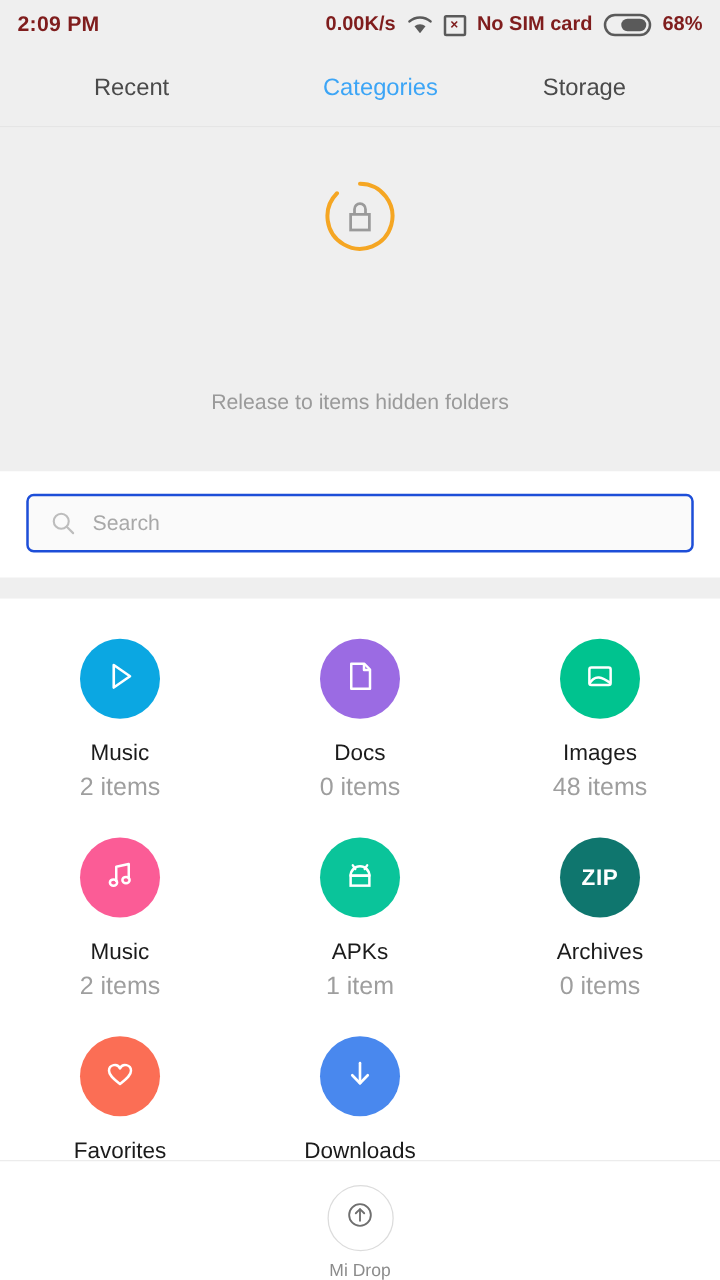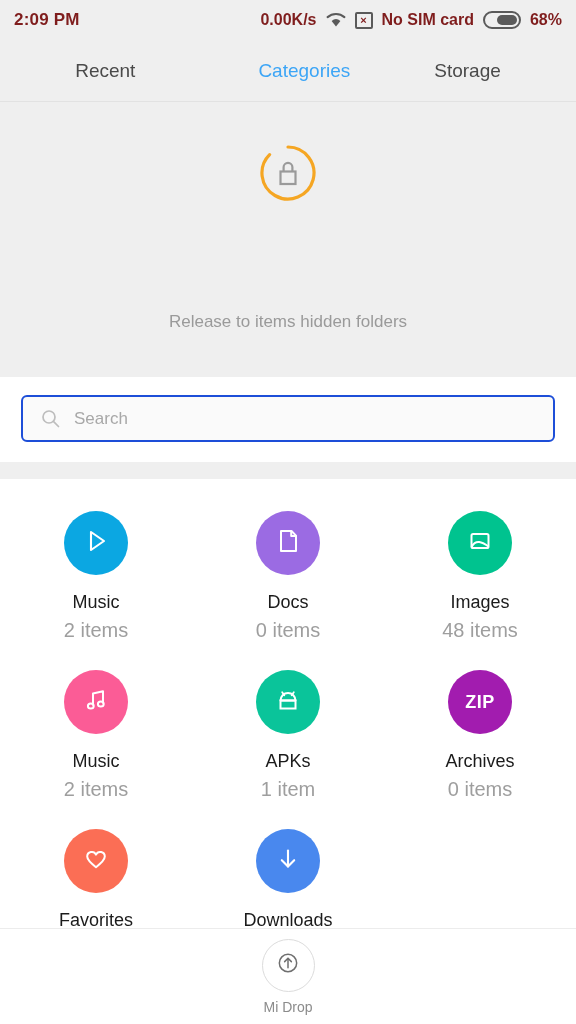--- a/index.html
+++ b/index.html
@@ -89,21 +89,21 @@
     position:relative;
   }
   .cell-title { margin-top:17px; font-size:18px; color:#1b1b1b; }
   .cell-sub { margin-top:6px; font-size:20px; color:#9e9e9e; }
   .zip-text { color:#fff; font-size:18px; font-weight:bold; letter-spacing:.5px; }
 
   
   .bottombar {
     position:absolute; left:0; bottom:0; width:576px; height:96px;
     background:#ffffff; border-top:1px solid #ececec;
-    display:flex; align-items:center; justify-content:center; gap:56px;
+    display:flex; align-items:flex-end; justify-content:center; gap:56px;
   }
   .bb-item { display:flex; flex-direction:column; align-items:center; }
   .bb-circle {
     width:53px; height:53px; border-radius:50%; border:1px solid #dcdcdc;
     display:flex; align-items:center; justify-content:center;
   }
   .bb-label { margin-top:7px; font-size:14px; color:#8b8b8b; }
 </style>
 </head>
 <body>
@@ -221,21 +221,21 @@
           <line x1="9.2" y1="7.2" x2="11.3" y2="10.2" stroke="#fff" stroke-width="1.8" stroke-linecap="round"></line>
           <line x1="20.8" y1="7.2" x2="18.7" y2="10.2" stroke="#fff" stroke-width="1.8" stroke-linecap="round"></line>
         </svg>
       </span>
     </div>
     <div class="cell-title">APKs</div>
     <div class="cell-sub">1 item</div>
   </div>
 
   <div class="cell">
-    <div class="circle" style="background:#a21caf">
+    <div class="circle" style="background:#0f766e">
       <span class="zip-text">ZIP</span>
     </div>
     <div class="cell-title">Archives</div>
     <div class="cell-sub">0 items</div>
   </div>
 
   <div class="cell">
     <div class="circle" style="background:#FB6E55">
       <span>
         <svg viewBox="0 0 30 30" width="30" height="30">

